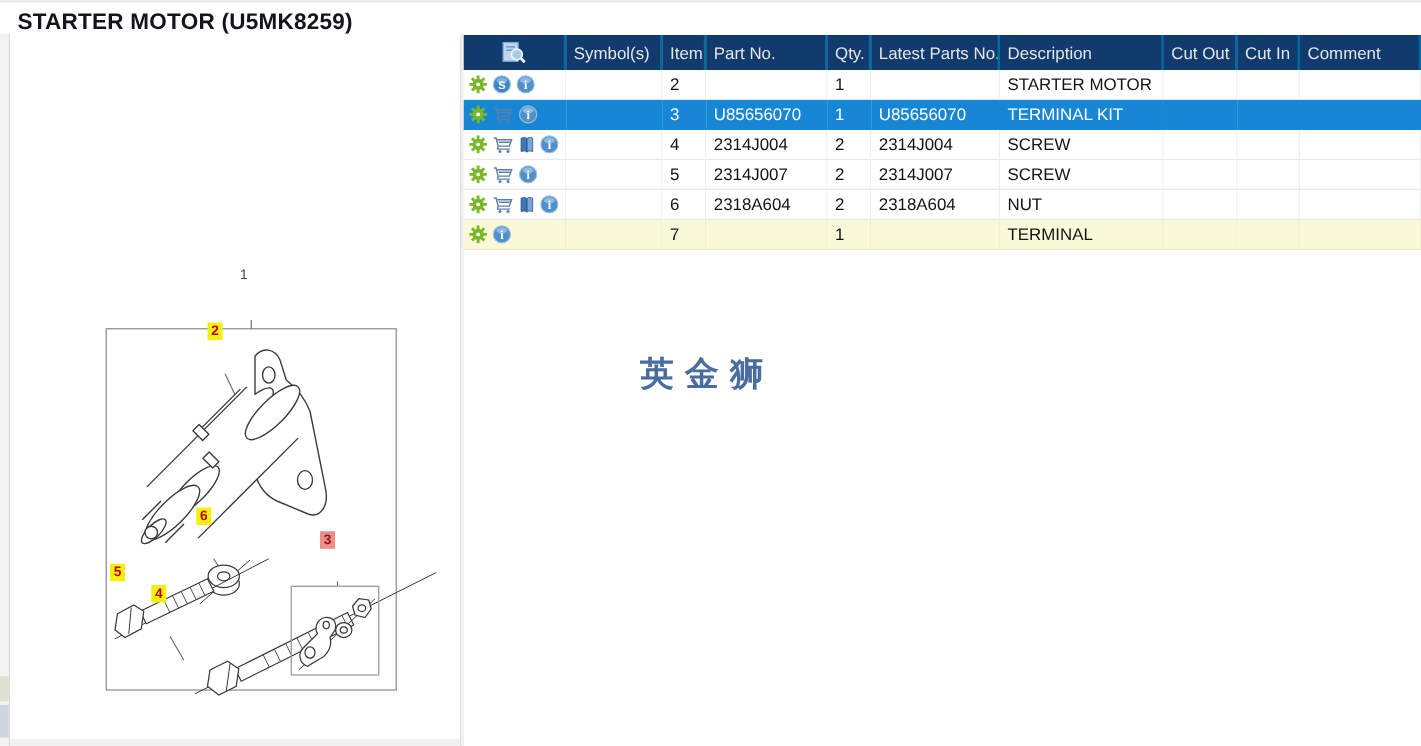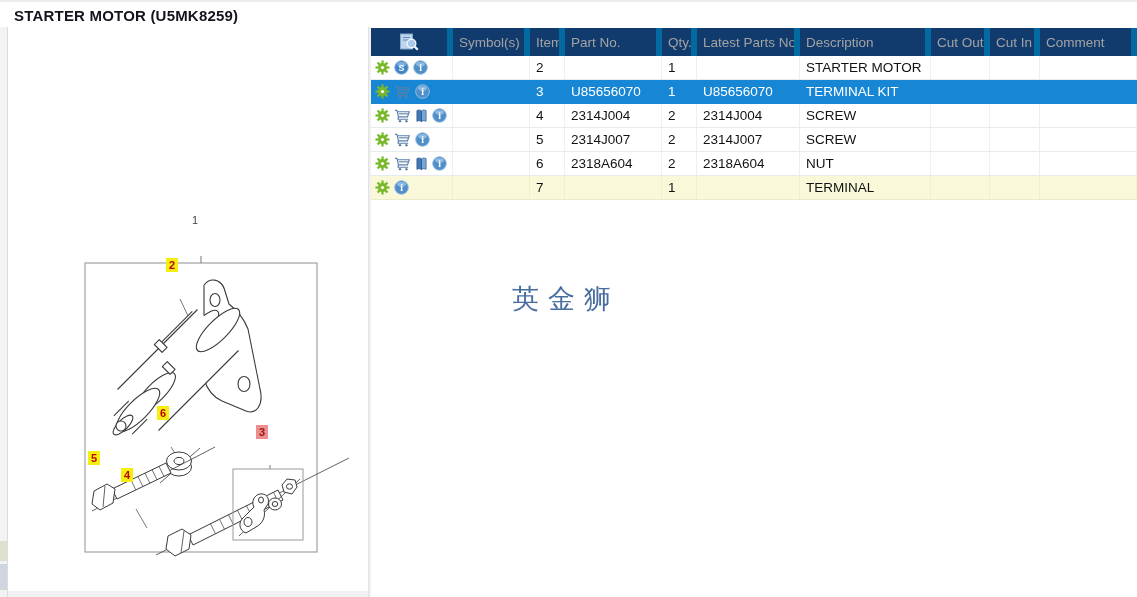--- a/index.html
+++ b/index.html
@@ -1,21 +1,21 @@
 <!DOCTYPE html>
 <html><head>
 <meta charset="utf-8">
 <style>
   html,body{margin:0;padding:0;}
   body{width:1137px;height:597px;position:relative;background:#fff;overflow:hidden;
        font-family:"Liberation Sans",sans-serif;}
   
   .titlebar{position:absolute;left:0;top:0;width:1137px;height:27px;background:#fff;
             border-top:2px solid #ececec;}
-  .title{position:absolute;left:14px;top:5px;font-size:15px;font-weight:bold;color:#14141e;
+  .title{position:absolute;left:14px;top:5px;font-size:18px;font-weight:bold;color:#14141e;
          letter-spacing:.2px;white-space:nowrap;}
   
   .left-strip{position:absolute;left:0;top:27px;width:8px;height:570px;background:#f3f3f3;
               border-right:1px solid #dcdcdc;box-sizing:border-box;}
   .sliver-a{position:absolute;left:0;top:541px;width:7px;height:20px;background:#dde1cf;}
   .sliver-b{position:absolute;left:0;top:564px;width:7px;height:26px;background:#cfd6df;}
   
   .toolbar{position:absolute;left:11px;top:32px;width:46px;height:186px;background:#ababab;
            border:1px solid #9a9a9a;box-shadow:inset 0 0 0 1px #fbfbfb, 0 0 0 1px #e3e3e3;}
   .tbtn{position:absolute;left:11px;width:22px;height:22px;background:#e9e9e9;
@@ -28,27 +28,27 @@
   .panel-divider{position:absolute;left:368px;top:27px;width:3px;height:570px;background:#f0f0f0;
                  border-left:1px solid #e2e2e2;box-sizing:border-box;}
   .bottom-strip{position:absolute;left:8px;top:591px;width:360px;height:6px;background:#f1f1f1;}
   
   .co{position:absolute;font-size:11px;line-height:14px;font-weight:bold;padding:0 3px;
       white-space:nowrap;}
   .co.yellow{background:#f4ef0e;color:#c00000;}
   .co.red{background:#ef8c8c;color:#8b1a1a;}
   .co.plain{color:#444;font-weight:normal;background:transparent;}
   
-  .watermark{position:absolute;left:512px;top:281px;font-size:27px;font-weight:normal;
+  .watermark{position:absolute;left:512px;top:281px;font-size:27px;font-weight:bold;
              color:#4a6d9f;letter-spacing:9px;white-space:nowrap;}
   
   .grid{display:grid;grid-template-columns:82px 77px 35px 97px 35px 103px 131px 59px 50px 97px;}
   .thead{position:absolute;left:371px;top:28px;width:766px;height:28px;}
-  .th{background:#113a6d;color:#a3a3a3;font-size:13.5px;display:flex;align-items:center;
-      padding-left:6px;border-right:6px solid #0369a1;box-sizing:border-box;white-space:nowrap;
+  .th{background:#113a6d;color:#e5e5e5;font-size:13.5px;display:flex;align-items:center;
+      padding-left:6px;border-right:2px solid #0369a1;box-sizing:border-box;white-space:nowrap;
       overflow:hidden;}
   .th.icon-col{justify-content:center;padding-left:0;}
   .tbody{position:absolute;left:371px;top:56px;width:766px;}
   .tr{height:24px;}
   .td{font-size:13.5px;color:#121212;display:flex;align-items:center;padding-left:6px;
       border-right:1px solid #edf0f3;border-bottom:1px solid #e7ebee;box-sizing:border-box;
       white-space:nowrap;overflow:hidden;background:#fff;}
   .td.icons{padding-left:4px;gap:4px;}
   .ricon{display:inline-flex;align-items:center;}
   .tr.selected .td{background:#1787d5;color:#fff;border-right-color:#1787d5;

